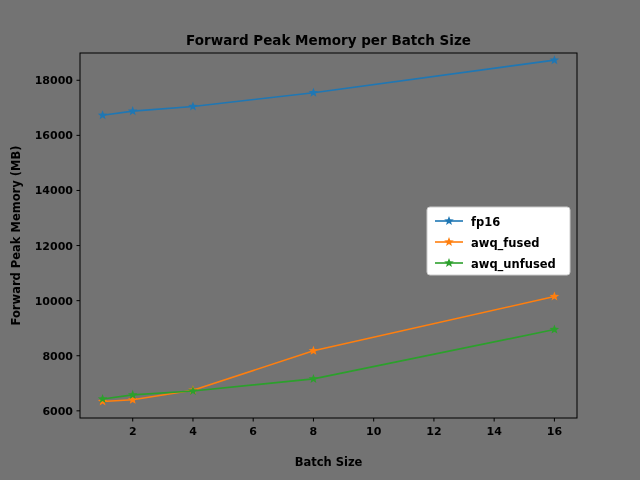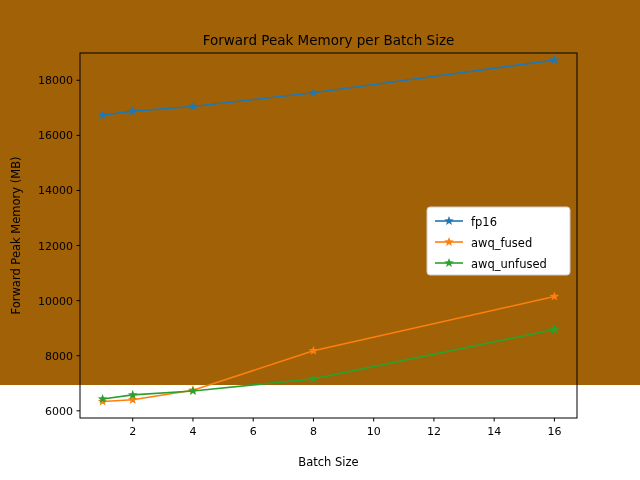--- a/index.html
+++ b/index.html
@@ -13,22 +13,23 @@
     font-family: "DejaVu Sans", sans-serif;
     color: #000000;
     overflow: hidden;
     position: relative;
   }
   #figure {
     position: absolute;
     left: 0;
     top: 0;
     width: 640px;
-    height: 385px;
-    background: #a16207;
+    height: 480px;
+    background: #737373;
+    font-weight: bold;
   }
   #chart-svg {
     position: absolute;
     left: 0;
     top: 0;
   }
   .title-text {
     font-size: 13.5px;
     fill: #000000;
   }

